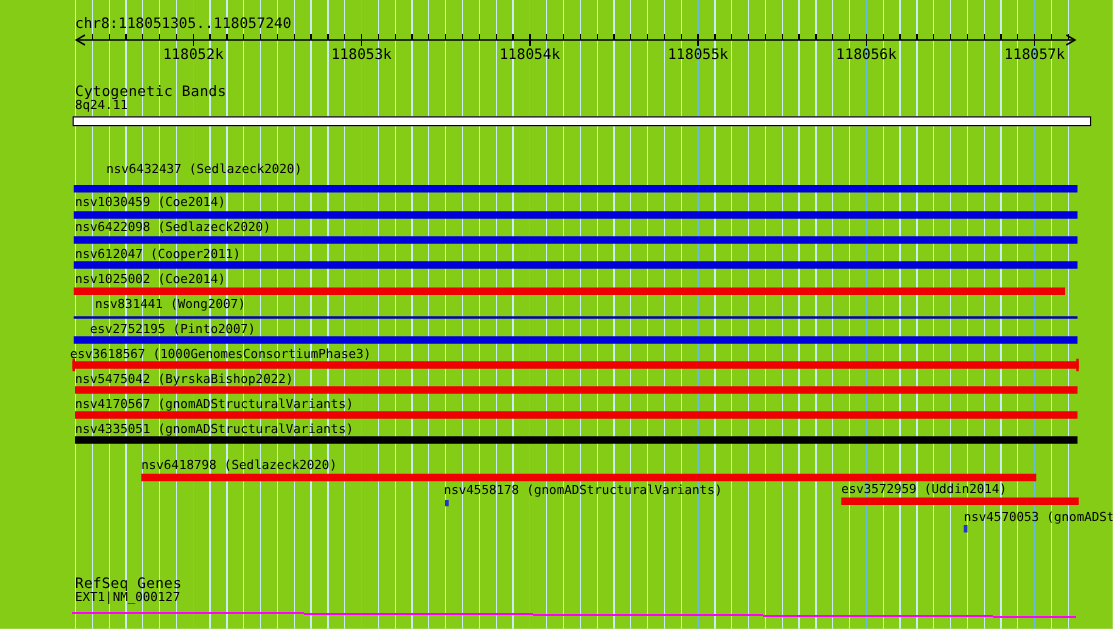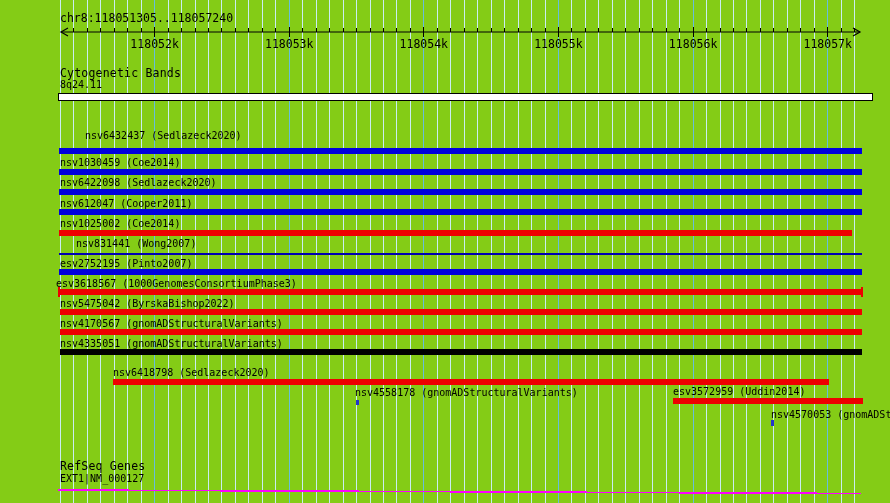--- a/index.html
+++ b/index.html
@@ -174,21 +174,21 @@
       <div class="variant-label" style="left: 60px; top: 158px;">nsv1030459 (Coe2014)</div>
       <div class="variant-bar" style="background: rgb(0, 0, 221); top: 169px; left: 59px; width: 803px; height: 6px;"></div>
       <div class="variant-label" style="left: 60px; top: 178px;">nsv6422098 (Sedlazeck2020)</div>
       <div class="variant-bar" style="background: rgb(0, 0, 221); top: 189px; left: 59px; width: 803px; height: 6px;"></div>
       <div class="variant-label" style="left: 60px; top: 198.5px;">nsv612047 (Cooper2011)</div>
       <div class="variant-bar" style="background: rgb(0, 0, 221); top: 209px; left: 59px; width: 803px; height: 6px;"></div>
       <div class="variant-label" style="left: 60px; top: 219px;">nsv1025002 (Coe2014)</div>
       <div class="variant-bar" style="background: rgb(238, 0, 0); top: 229.5px; left: 59px; width: 793px; height: 6px;"></div>
       <div class="variant-label" style="left: 60px; top: 239px; padding-left: 16px;">nsv831441 (Wong2007)</div>
       <div class="variant-bar" style="background: rgb(0, 0, 180); top: 252.5px; left: 59px; width: 803px; height: 2px;"></div>
-      <div class="variant-label" style="left: 60px; top: 259px;">esv2752195 (Pinto2007)</div>
+      <div class="variant-label" style="left: 72px; top: 259px;">esv2752195 (Pinto2007)</div>
       <div class="variant-bar" style="background: rgb(0, 0, 221); top: 269px; left: 59px; width: 803px; height: 6px;"></div>
       <div class="variant-label" style="left: 56px; top: 279px;">esv3618567 (1000GenomesConsortiumPhase3)</div>
       <div class="variant-bar" style="background: rgb(238, 0, 0); top: 289px; left: 58px; width: 805px; height: 6px;"></div>
       <div class="variant-bar" style="left: 58px; top: 287px; width: 2px; height: 10px; background: rgb(238, 0, 0);"></div>
       <div class="variant-bar" style="left: 861px; top: 287px; width: 2px; height: 10px; background: rgb(238, 0, 0);"></div>
       <div class="variant-label" style="left: 60px; top: 299px;">nsv5475042 (ByrskaBishop2022)</div>
       <div class="variant-bar" style="background: rgb(238, 0, 0); top: 309px; left: 60px; width: 802px; height: 6px;"></div>
       <div class="variant-label" style="left: 60px; top: 319px;">nsv4170567 (gnomADStructuralVariants)</div>
       <div class="variant-bar" style="background: rgb(238, 0, 0); top: 329px; left: 60px; width: 802px; height: 6px;"></div>
       <div class="variant-label" style="left: 60px; top: 339px;">nsv4335051 (gnomADStructuralVariants)</div>

